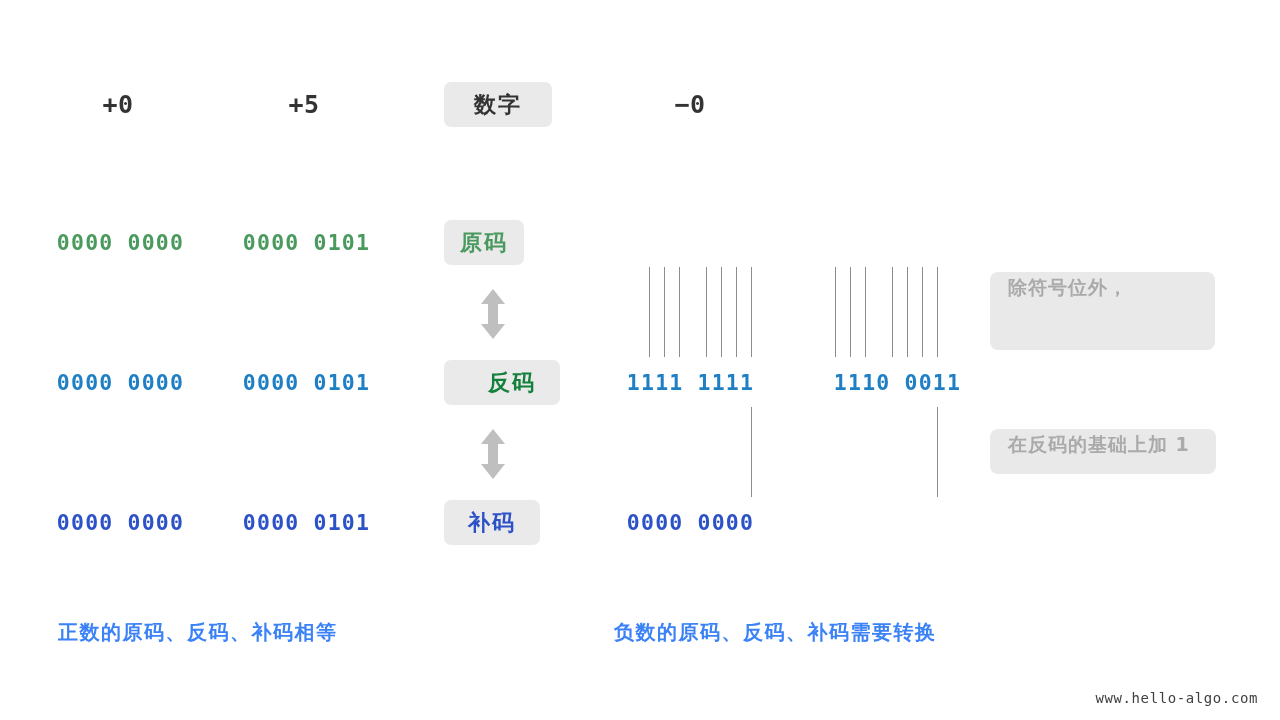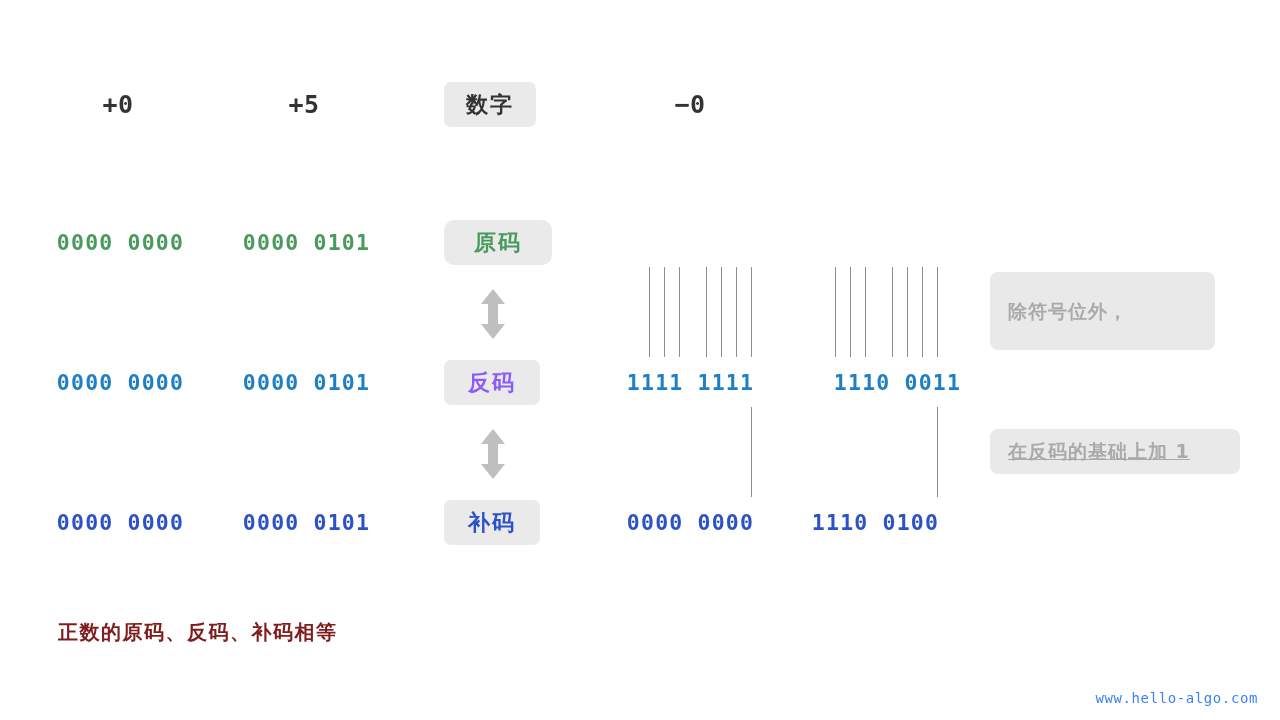--- a/index.html
+++ b/index.html
@@ -57,21 +57,21 @@
     justify-content: center;
     background: #eaeaea;
     border-radius: 7px;
     font-size: 22px;
     font-weight: bold;
     letter-spacing: 2px;
     white-space: nowrap;
   }
   .badge.b-head { color: #333333; }
   .badge.b-sign { color: #4a9a5e; }
-  .badge.b-ones { color: #8b5cf6; }
+  .badge.b-ones { color: #15803d; padding-left: 20px; }
   .badge.b-twos { color: #2d52c8; }
 
   
   .dbl-arrow {
     position: absolute;
     width: 30px;
     height: 52px;
   }
   .dbl-arrow svg { display: block; width: 100%; height: 100%; }
 
@@ -87,73 +87,71 @@
     position: absolute;
     background: #e9e9e9;
     border-radius: 8px;
     color: #aaaaaa;
     font-size: 19px;
     font-weight: bold;
     letter-spacing: 1px;
     line-height: 31px;
     display: flex;
     flex-direction: column;
-    justify-content: center;
     padding: 0 18px;
     box-sizing: border-box;
   }
   .note span { display: block; white-space: nowrap; }
 
   
   .caption {
     position: absolute;
-    color: #7f1d1d;
+    color: #3b82f6;
     font-size: 20px;
     font-weight: bold;
     letter-spacing: 1.5px;
     white-space: nowrap;
   }
 
   
   .watermark {
     position: absolute;
     right: 22px;
     bottom: 14px;
-    color: #3b82f6;
+    color: #404040;
     font-family: "DejaVu Sans Mono", "Liberation Mono", monospace;
     font-size: 14px;
     letter-spacing: 0.6px;
     white-space: nowrap;
   }
 </style>
 </head>
 <body>
 
 <div class="stage">
 
   <div class="cell num-head" style="left:58px; top:83px; width:120px; height:42px;">+0</div>
   <div class="cell num-head" style="left:244px; top:83px; width:120px; height:42px;">+5</div>
-  <div class="badge b-head" style="left:444px; top:82px; width:92px; height:45px;">数字</div>
+  <div class="badge b-head" style="left:444px; top:82px; width:108px; height:45px;">数字</div>
   <div class="cell num-head" style="left:630px; top:83px; width:120px; height:42px;">−0</div>
 
   <div class="cell bits sign" style="left:48px; top:222px; width:145px; height:40px;">0000 0000</div>
   <div class="cell bits sign" style="left:234px; top:222px; width:145px; height:40px;">0000 0101</div>
-  <div class="badge b-sign" style="left:444px; top:220px; width:108px; height:45px;border-radius:10px;">原码</div>
+  <div class="badge b-sign" style="left:444px; top:220px; width:80px; height:45px;">原码</div>
 
   <div class="cell bits ones" style="left:48px; top:362px; width:145px; height:40px;">0000 0000</div>
   <div class="cell bits ones" style="left:234px; top:362px; width:145px; height:40px;">0000 0101</div>
   <div class="badge b-ones" style="left:444px; top:360px; width:96px; height:45px;">反码</div>
   <div class="cell bits ones" style="left:618px; top:362px; width:145px; height:40px;">1111 1111</div>
   <div class="cell bits ones" style="left:825px; top:362px; width:145px; height:40px;">1110 0011</div>
 
   <div class="cell bits twos" style="left:48px; top:502px; width:145px; height:40px;">0000 0000</div>
   <div class="cell bits twos" style="left:234px; top:502px; width:145px; height:40px;">0000 0101</div>
   <div class="badge b-twos" style="left:444px; top:500px; width:96px; height:45px;">补码</div>
   <div class="cell bits twos" style="left:618px; top:502px; width:145px; height:40px;">0000 0000</div>
-  <div class="cell bits twos" style="left:803px; top:502px; width:145px; height:40px;">1110 0100</div>
 
   <div class="dbl-arrow" style="left:478px; top:288px;">
     <svg viewBox="0 0 30 52" xmlns="http://www.w3.org/2000/svg">
       <path d="M15 1 L27 16 L20 16 L20 36 L27 36 L15 51 L3 36 L10 36 L10 16 L3 16 Z" fill="#bfbfbf"></path>
     </svg>
   </div>
   <div class="dbl-arrow" style="left:478px; top:428px;">
     <svg viewBox="0 0 30 52" xmlns="http://www.w3.org/2000/svg">
       <path d="M15 1 L27 16 L20 16 L20 36 L27 36 L15 51 L3 36 L10 36 L10 16 L3 16 Z" fill="#bfbfbf"></path>
     </svg>
@@ -175,21 +173,22 @@
   <div class="conn" style="left:922px; top:267px; height:90px;"></div>
   <div class="conn" style="left:937px; top:267px; height:90px;"></div>
 
   <div class="conn" style="left:751px; top:407px; height:90px;"></div>
   <div class="conn" style="left:937px; top:407px; height:90px;"></div>
 
   <div class="note" style="left:990px; top:272px; width:225px; height:78px;">
     <span>除符号位外，</span>
   </div>
 
-  <div class="note" style="left:990px; top:429px; width:250px; height:45px;text-decoration:underline;">
+  <div class="note" style="left:990px; top:429px; width:226px; height:45px;">
     <span>在反码的基础上加 1</span>
   </div>
 
   <div class="caption" style="left:58px; top:619px;">正数的原码、反码、补码相等</div>
+  <div class="caption" style="left:614px; top:619px;">负数的原码、反码、补码需要转换</div>
 
   <div class="watermark">www.hello-algo.com</div>
 
 </div>
 
 </body></html>

